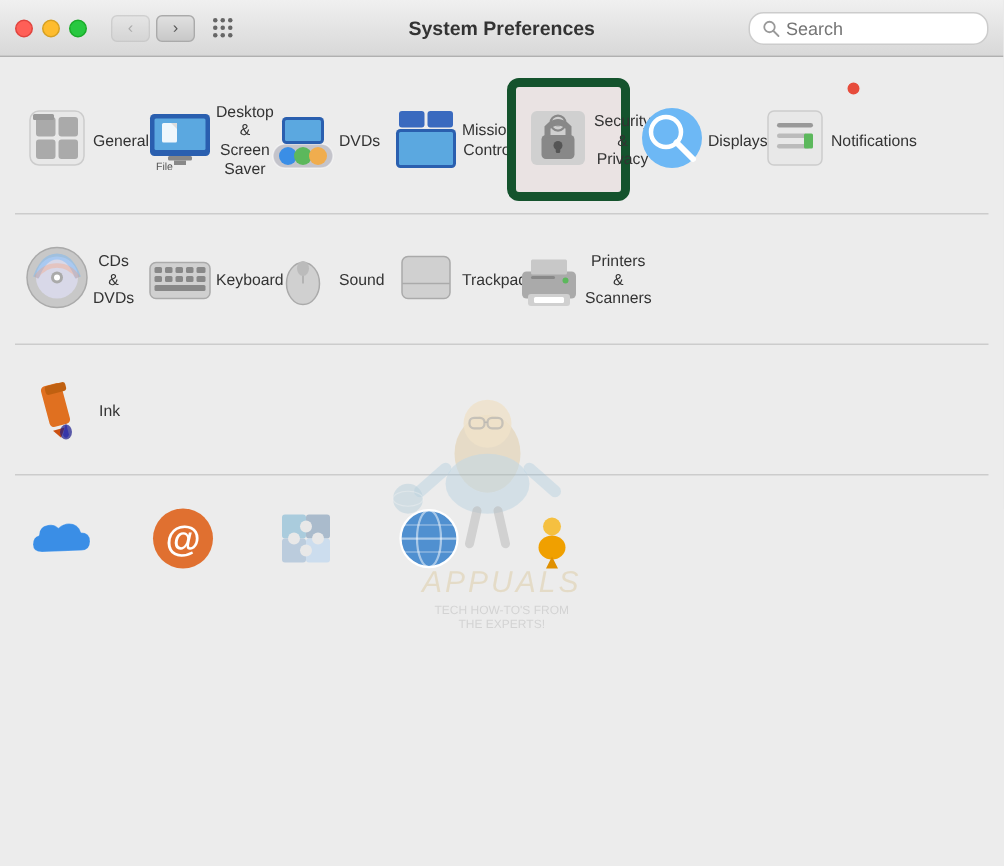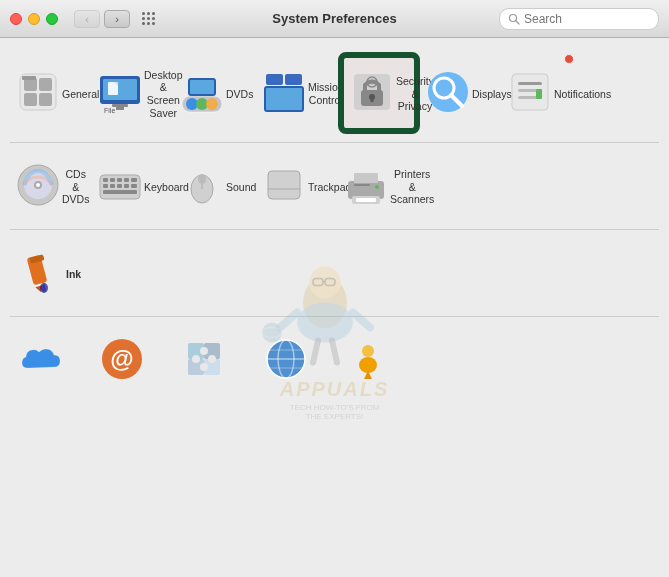--- a/index.html
+++ b/index.html
@@ -265,21 +265,21 @@
 
       <line x1="62" y1="65" x2="45" y2="80" stroke="#7ab3d4" stroke-width="8" stroke-linecap="round" opacity="0.6"></line>
       <line x1="118" y1="65" x2="135" y2="80" stroke="#7ab3d4" stroke-width="8" stroke-linecap="round" opacity="0.6"></line>
 
       <circle cx="37" cy="85" r="10" fill="#5599bb" opacity="0.5"></circle>
       <ellipse cx="37" cy="85" rx="10" ry="5" fill="none" stroke="#fff" stroke-width="0.8" opacity="0.4"></ellipse>
 
       <line x1="83" y1="93" x2="78" y2="115" stroke="#555" stroke-width="6" stroke-linecap="round" opacity="0.5"></line>
       <line x1="97" y1="93" x2="102" y2="115" stroke="#555" stroke-width="6" stroke-linecap="round" opacity="0.5"></line>
     </svg>
-    <div style="font-size:20px; font-weight:700; color:#c8a040; letter-spacing:2px; opacity:0.6; font-style:italic;">APPUALS</div>
+    <div style="font-size:20px; font-weight:400; color:#c8a040; letter-spacing:2px; opacity:0.6; font-style:italic;">APPUALS</div>
     <div style="font-size:8px; color:#888; opacity:0.7; margin-top:2px;">TECH HOW-TO'S FROM<br>THE EXPERTS!</div>
   </div>
 
   <div class="icon-row" style="position:relative;z-index:1;">
 
     <div class="icon-item">
       <div class="icon-img">
         <svg width="48" height="48" viewBox="0 0 48 48">
           <rect x="6" y="6" width="36" height="36" rx="6" fill="#e8e8e8" stroke="#ccc" stroke-width="1"></rect>
           <rect x="10" y="10" width="13" height="13" rx="2" fill="#aaa"></rect>
@@ -457,21 +457,21 @@
         </svg>
       </div>
       <span class="icon-label">Printers &amp;<br>Scanners</span>
     </div>
 
 
   </div>
 
   <div class="section-divider"></div>
 
-  <div class="icon-row" style="position:relative;z-index:1;font-weight:bold;">
+  <div class="icon-row" style="position:relative;z-index:1;">
     <div class="icon-item">
       <div class="icon-img">
         <svg width="48" height="48" viewBox="0 0 48 48">
 
           <rect x="14" y="8" width="14" height="28" rx="3" fill="#e07020" transform="rotate(-15 21 22)"></rect>
           <polygon points="20,38 24,44 28,38" fill="#cc5010" transform="rotate(-15 24 41)"></polygon>
           <rect x="14" y="8" width="14" height="6" rx="2" fill="#c06010" transform="rotate(-15 21 11)"></rect>
 
           <ellipse cx="28" cy="40" rx="4" ry="5" fill="#1a1a8a" opacity="0.7"></ellipse>
           <path d="M28 34 L26 42 Q28 46 30 42 Z" fill="#2020aa" opacity="0.6"></path>

